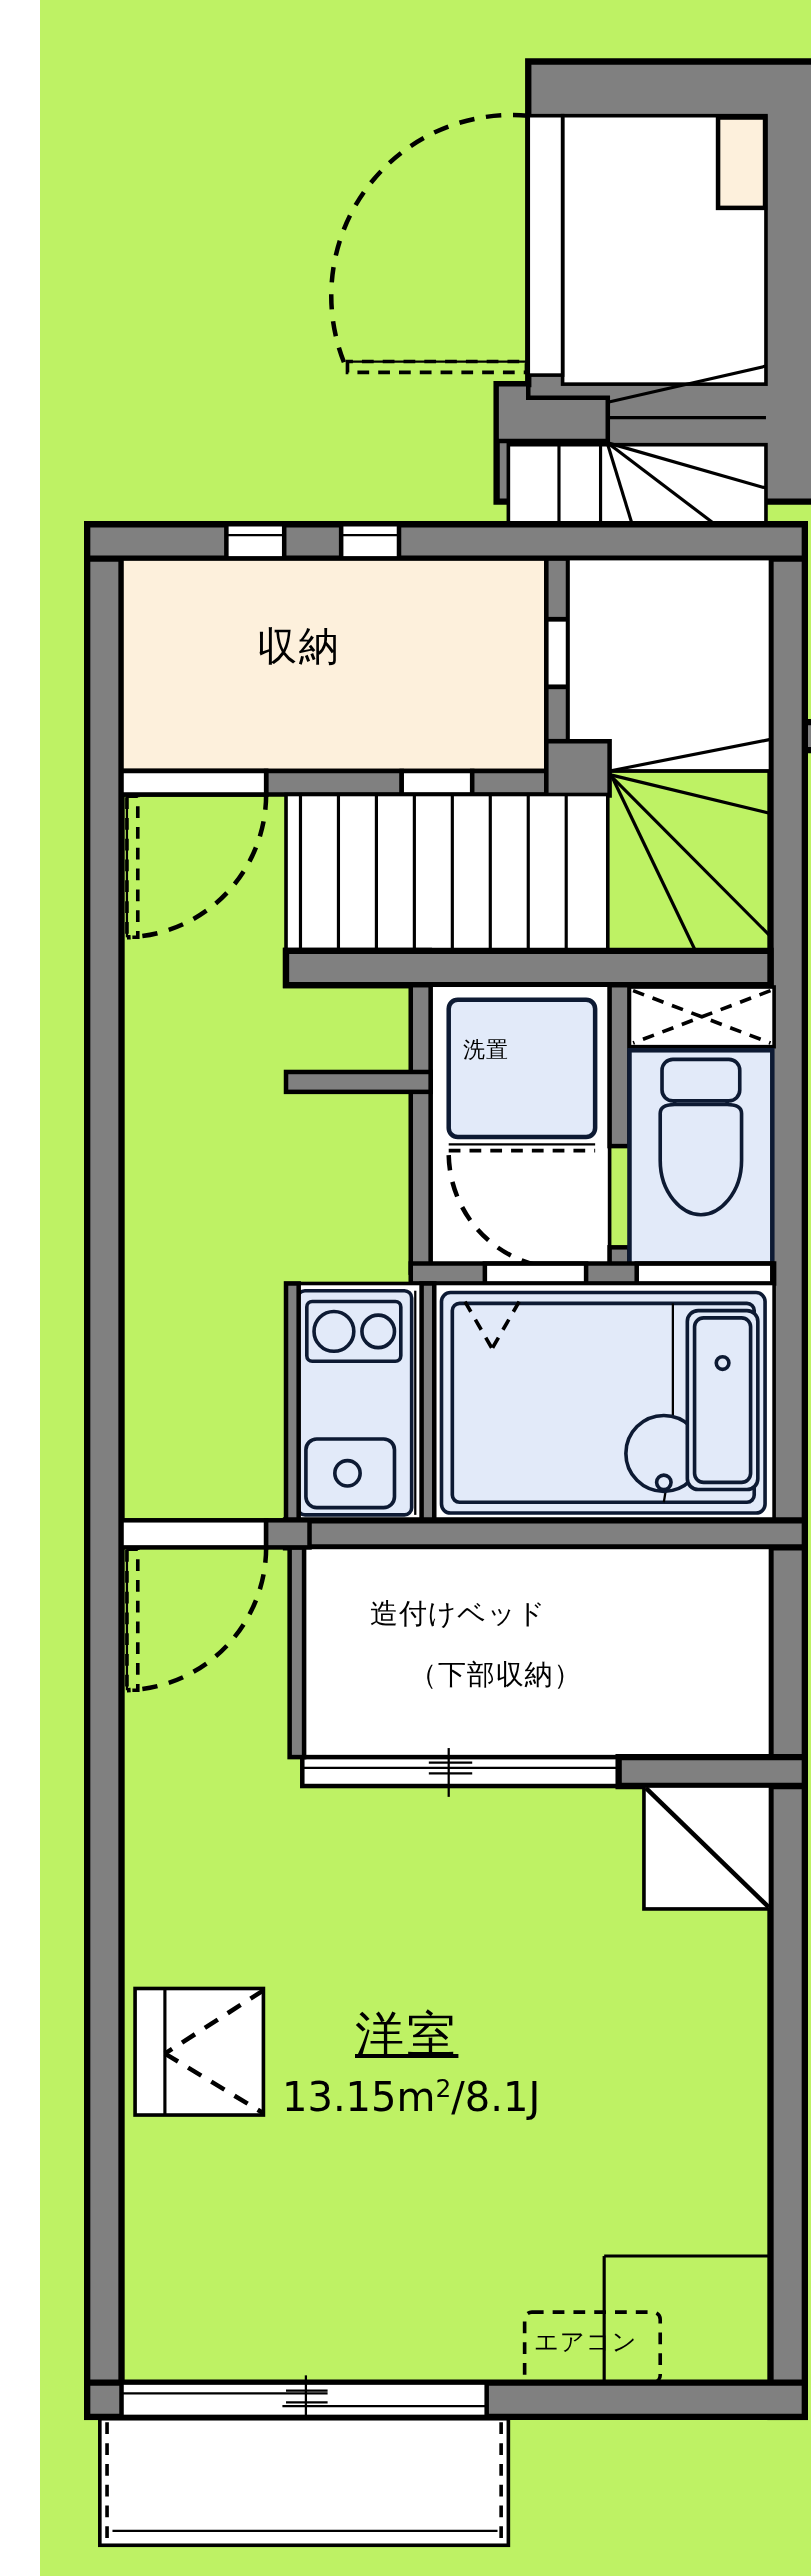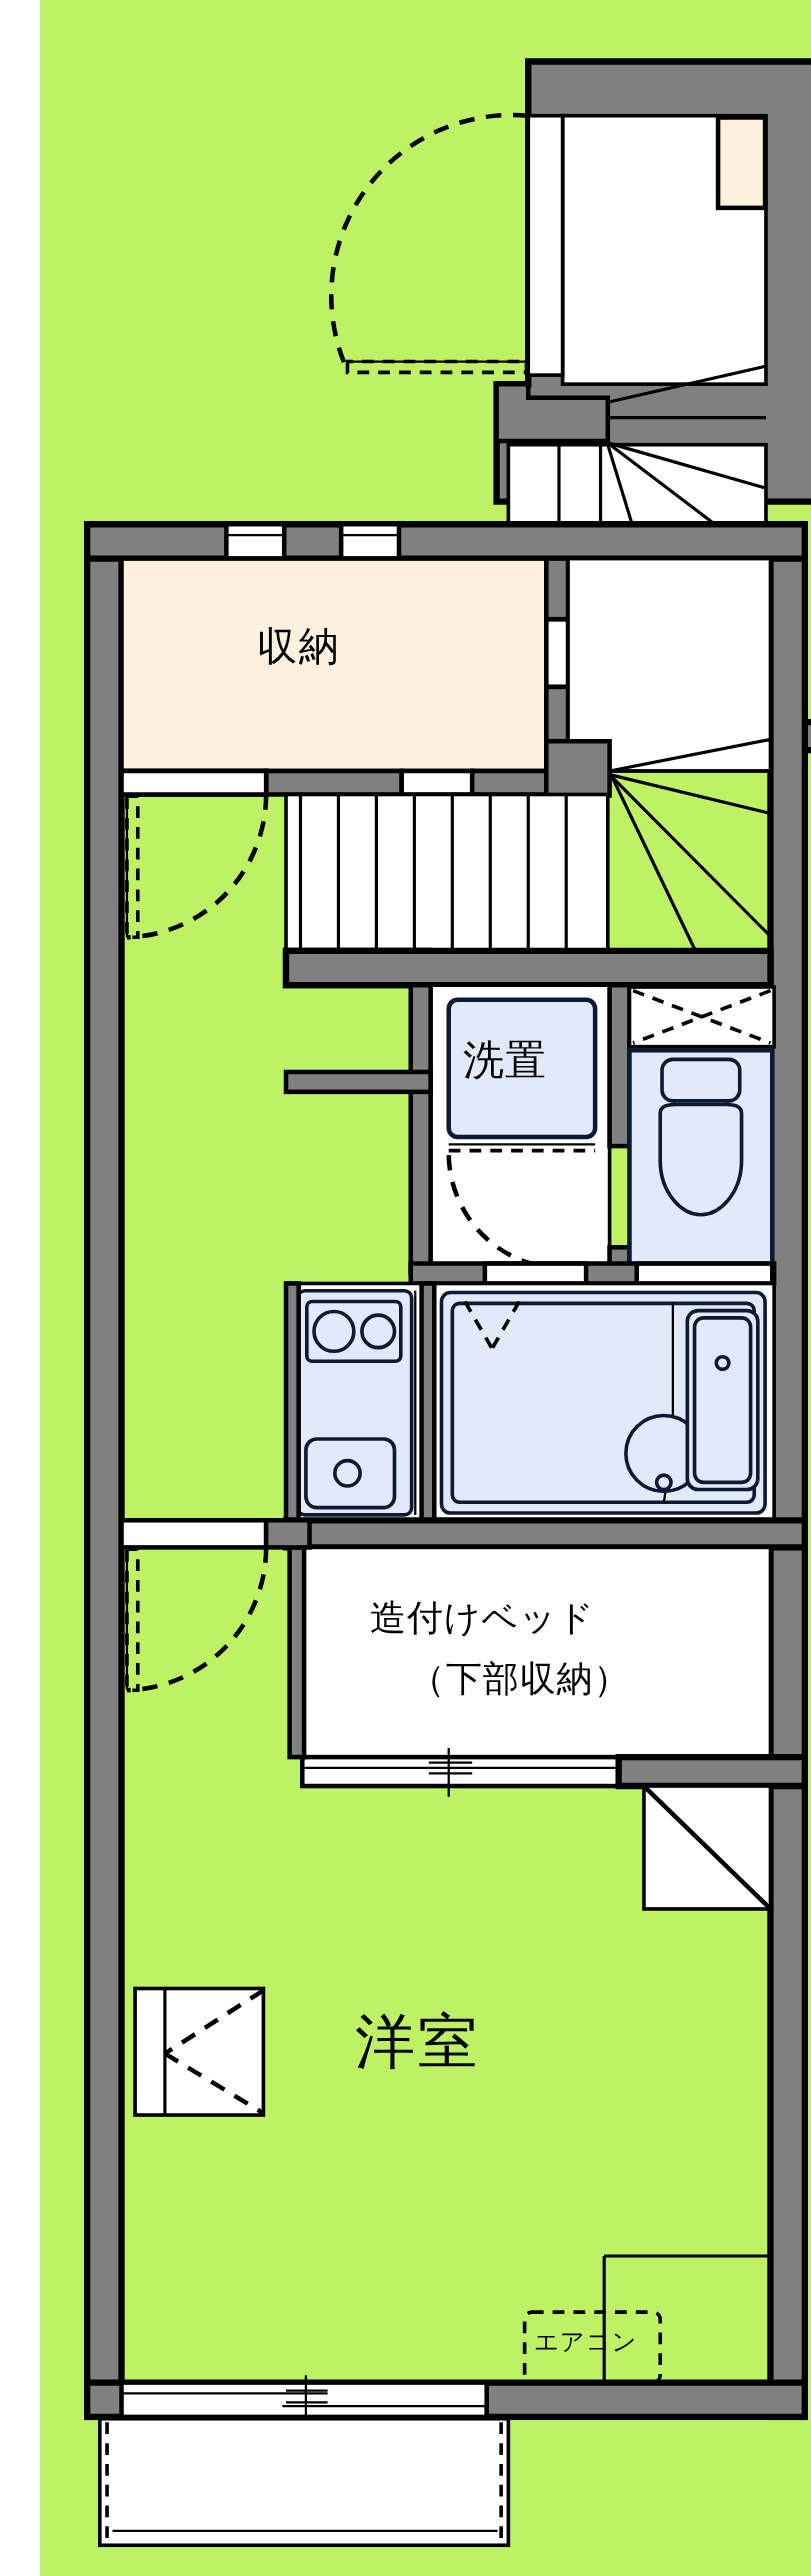--- a/index.html
+++ b/index.html
@@ -27,23 +27,23 @@
   .lbl {
     position: absolute;
     color: #000000;
     font-family: "DejaVu Sans", "Liberation Sans", sans-serif;
     white-space: nowrap;
     text-align: center;
     line-height: 1.12;
     user-select: none;
   }
   .lbl-shuno    { font-size: 40px; letter-spacing: 1.8px; }
-  .lbl-senchi   { font-size: 41px; letter-spacing: 0.9px; text-align: center; }
-  .lbl-bed      { font-size: 36px; letter-spacing: 0.9px; }
-  .lbl-room     { font-size: 60px; letter-spacing: 2.7px; }
+  .lbl-senchi   { font-size: 22px; letter-spacing: 0.9px; text-align: center; }
+  .lbl-bed      { font-size: 28px; letter-spacing: 0.9px; }
+  .lbl-room     { font-size: 49px; letter-spacing: 2.7px; text-decoration: underline; }
   .lbl-area     { font-size: 40px; letter-spacing: 0px; }
   .lbl-aircon   { font-size: 24.4px; letter-spacing: 0.9px; text-align: right; }
   .sup { font-size: 0.62em; vertical-align: super; }
 </style>
 </head>
 <body>
 
 <div id="plan">
 
   <svg class="layer" viewBox="0 0 898 2850">
@@ -298,17 +298,18 @@
   <div class="lbl lbl-shuno" style="left:217px; top:624px;">収納</div>
 
   <div class="lbl lbl-senchi" style="left:423px; top:1038px;">洗置</div>
 
   <div class="lbl lbl-bed" style="left:330px; top:1598px;">造付けベッド</div>
 
   <div class="lbl lbl-bed" style="left:369px; top:1659px;text-align:center;">（下部収納）</div>
 
   <div class="lbl lbl-room" style="left:315px; top:2008px;">洋室</div>
 
+  <div class="lbl lbl-area" style="left:242px; top:2075px;"><span>13.15</span><span>m</span><span class="sup">2</span><span>/</span><span>8.1</span><span>J</span></div>
 
   <div class="lbl lbl-aircon" style="left:494px; top:2328px;">エアコン</div>
 
 </div>
 
 
 </body></html>

